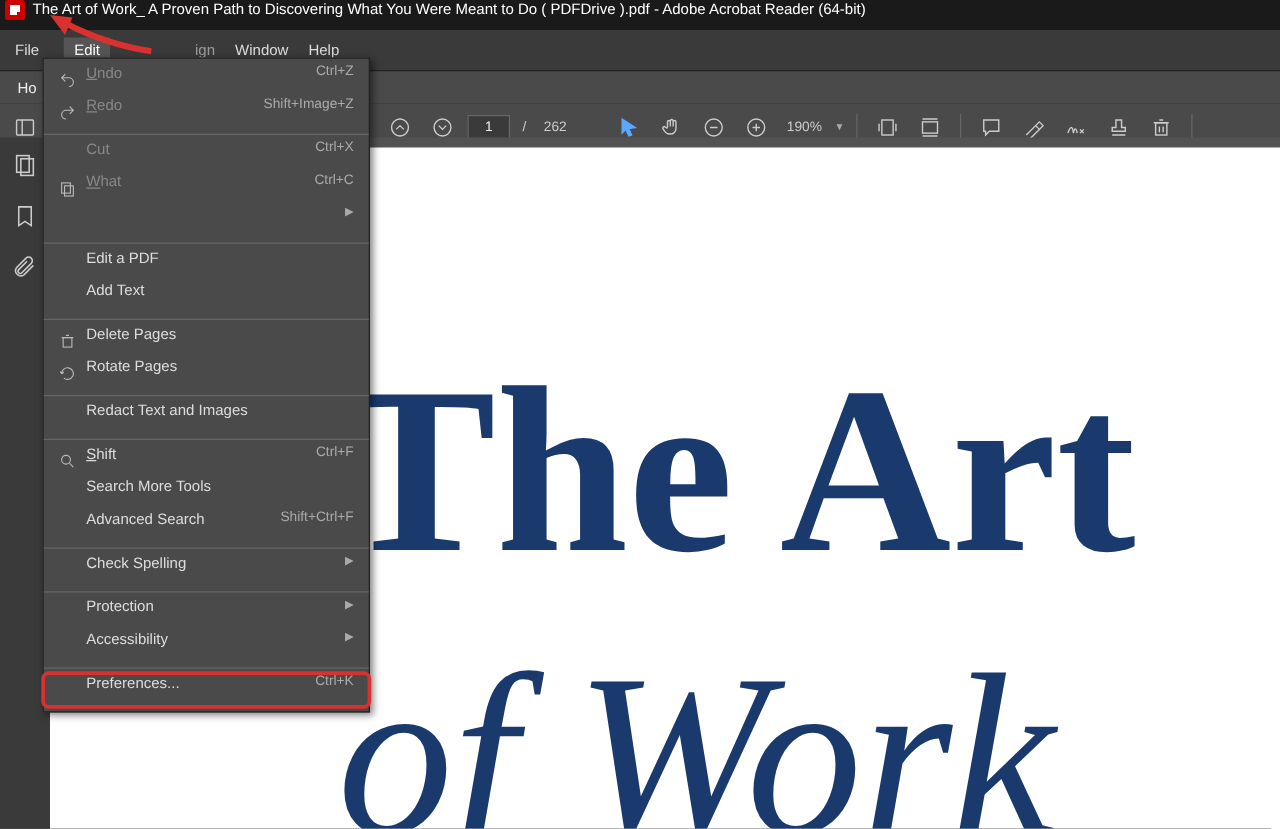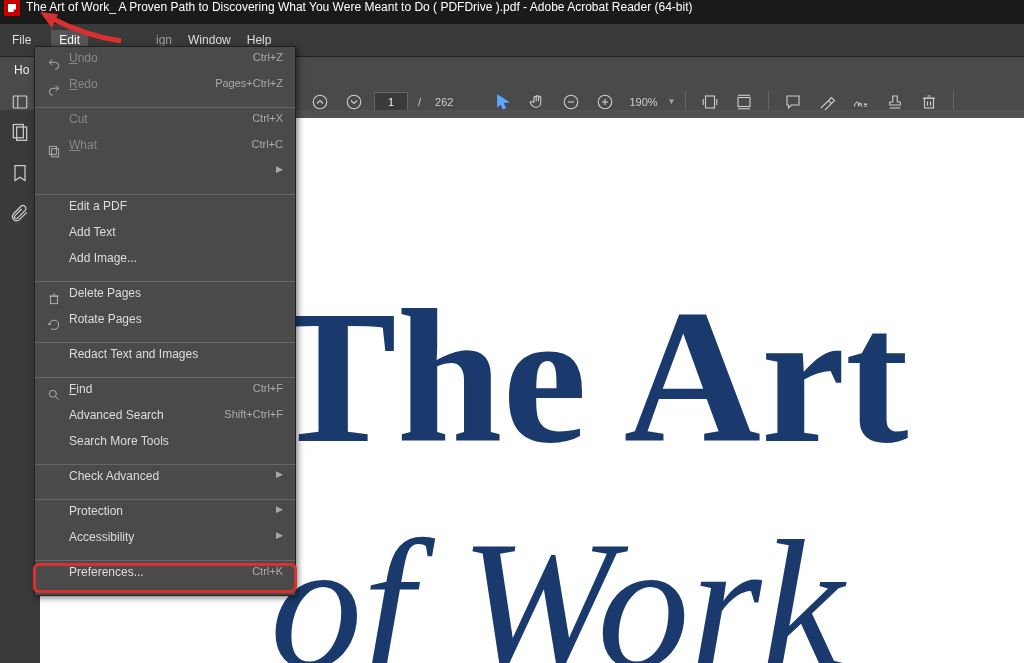--- a/index.html
+++ b/index.html
@@ -348,21 +348,21 @@
     <span class="label u">Undo</span>
     <span class="shortcut">Ctrl+Z</span>
   </div>
   <div class="row disabled">
     <span class="icon-slot">
         <svg viewBox="0 0 24 24">
           <path d="M15 14 L20 9 L15 4 M20 9 h-10 a6 6 0 0 0 0 12"></path>
         </svg>
       </span>
     <span class="label u">Redo</span>
-    <span class="shortcut">Pages+Ctrl+Z</span>
+    <span class="shortcut">Shift+Image+Z</span>
   </div>
   <div class="hr"></div>
   <div class="row disabled">
     <span class="icon-slot"></span>
     <span class="label">Cut</span>
     <span class="shortcut">Ctrl+X</span>
   </div>
   <div class="row disabled">
     <span class="icon-slot">
         <svg viewBox="0 0 24 24">
@@ -378,24 +378,20 @@
     <span class="arrow">▶</span>
   </div>
   <div class="hr"></div>
   <div class="row">
     <span class="icon-slot"></span>
     <span class="label">Edit a PDF</span>
   </div>
   <div class="row">
     <span class="icon-slot"></span>
     <span class="label">Add Text</span>
-  </div>
-  <div class="row">
-    <span class="icon-slot"></span>
-    <span class="label">Add Image...</span>
   </div>
   <div class="hr"></div>
   <div class="row">
     <span class="icon-slot">
         <svg viewBox="0 0 24 24">
           <rect x="6" y="7" width="12" height="13"></rect>
           <line x1="4" y1="7" x2="20" y2="7"></line>
           <line x1="10" y1="4" x2="14" y2="4"></line>
         </svg>
       </span>
@@ -415,36 +411,36 @@
     <span class="label">Redact Text and Images</span>
   </div>
   <div class="hr"></div>
   <div class="row">
     <span class="icon-slot">
         <svg viewBox="0 0 24 24">
           <circle cx="10" cy="10" r="6"></circle>
           <line x1="15" y1="15" x2="20" y2="20"></line>
         </svg>
       </span>
-    <span class="label u">Find</span>
+    <span class="label u">Shift</span>
     <span class="shortcut">Ctrl+F</span>
+  </div>
+  <div class="row">
+    <span class="icon-slot"></span>
+    <span class="label">Search More Tools</span>
   </div>
   <div class="row">
     <span class="icon-slot"></span>
     <span class="label">Advanced Search</span>
     <span class="shortcut">Shift+Ctrl+F</span>
   </div>
-  <div class="row">
-    <span class="icon-slot"></span>
-    <span class="label">Search More Tools</span>
-  </div>
-  <div class="hr"></div>
-  <div class="row">
-    <span class="icon-slot"></span>
-    <span class="label">Check Advanced</span>
+  <div class="hr"></div>
+  <div class="row">
+    <span class="icon-slot"></span>
+    <span class="label">Check Spelling</span>
     <span class="arrow">▶</span>
   </div>
   <div class="hr"></div>
   <div class="row">
     <span class="icon-slot"></span>
     <span class="label">Protection</span>
     <span class="arrow">▶</span>
   </div>
   <div class="row">
     <span class="icon-slot"></span>

